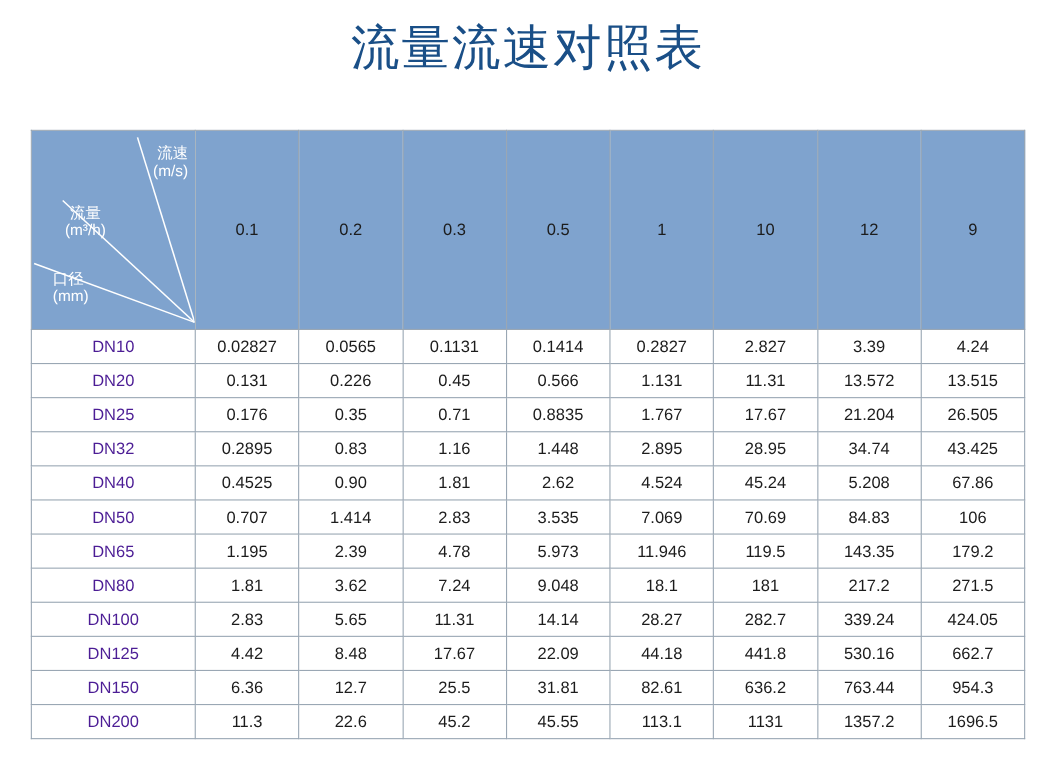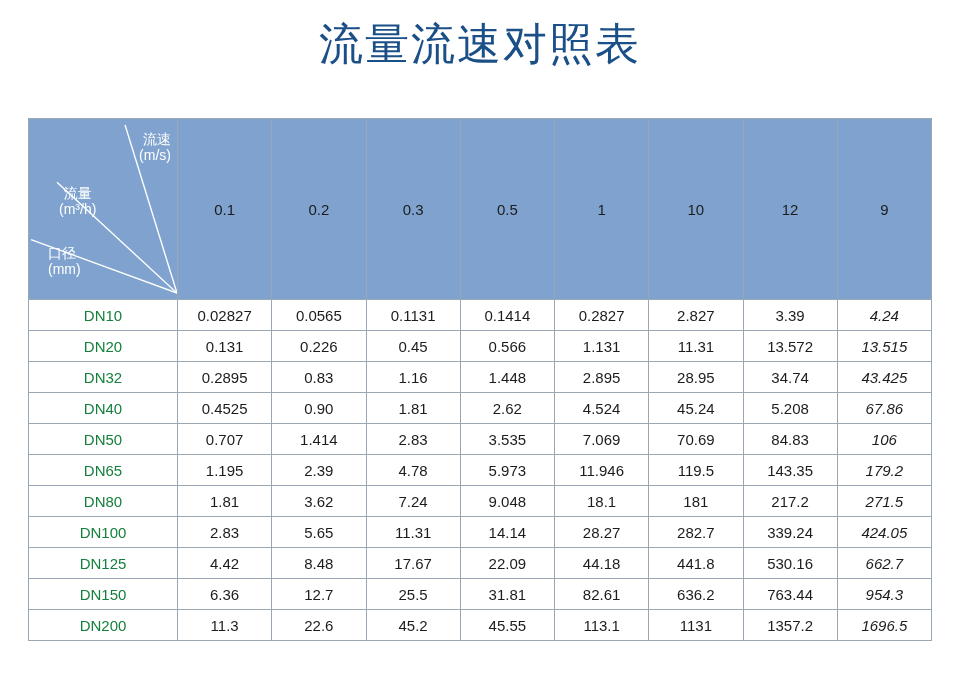--- a/index.html
+++ b/index.html
@@ -96,32 +96,31 @@
     top: 122px;
     text-align: left;
   }
   
   tbody td {
     height: 30px;
     background: #ffffff;
   }
   tbody td.rowhead {
     font-size: 15px;
-    color: #15803d;
+    color: #4c1d95;
   }
   tbody tr td {
     border-top: 1px solid #b9c3cd;
     border-bottom: 1px solid #b9c3cd;
   }
   tbody tr td:first-child {
     border-left: 1px solid #9aa7b4;
   }
   tbody tr td:last-child {
     border-right: 1px solid #9aa7b4;
-    font-style: italic;
   }
 </style>
 </head>
 <body>
 
 <div class="page">
 
   <div class="title">流量流速对照表</div>
 
   <div class="table-wrap">
@@ -176,20 +175,31 @@
             <td>0.131</td>
             <td>0.226</td>
             <td>0.45</td>
             <td>0.566</td>
             <td>1.131</td>
             <td>11.31</td>
             <td>13.572</td>
             <td>13.515</td>
           </tr>
           <tr>
+            <td class="rowhead">DN25</td>
+            <td>0.176</td>
+            <td>0.35</td>
+            <td>0.71</td>
+            <td>0.8835</td>
+            <td>1.767</td>
+            <td>17.67</td>
+            <td>21.204</td>
+            <td>26.505</td>
+          </tr>
+          <tr>
             <td class="rowhead">DN32</td>
             <td>0.2895</td>
             <td>0.83</td>
             <td>1.16</td>
             <td>1.448</td>
             <td>2.895</td>
             <td>28.95</td>
             <td>34.74</td>
             <td>43.425</td>
           </tr>

